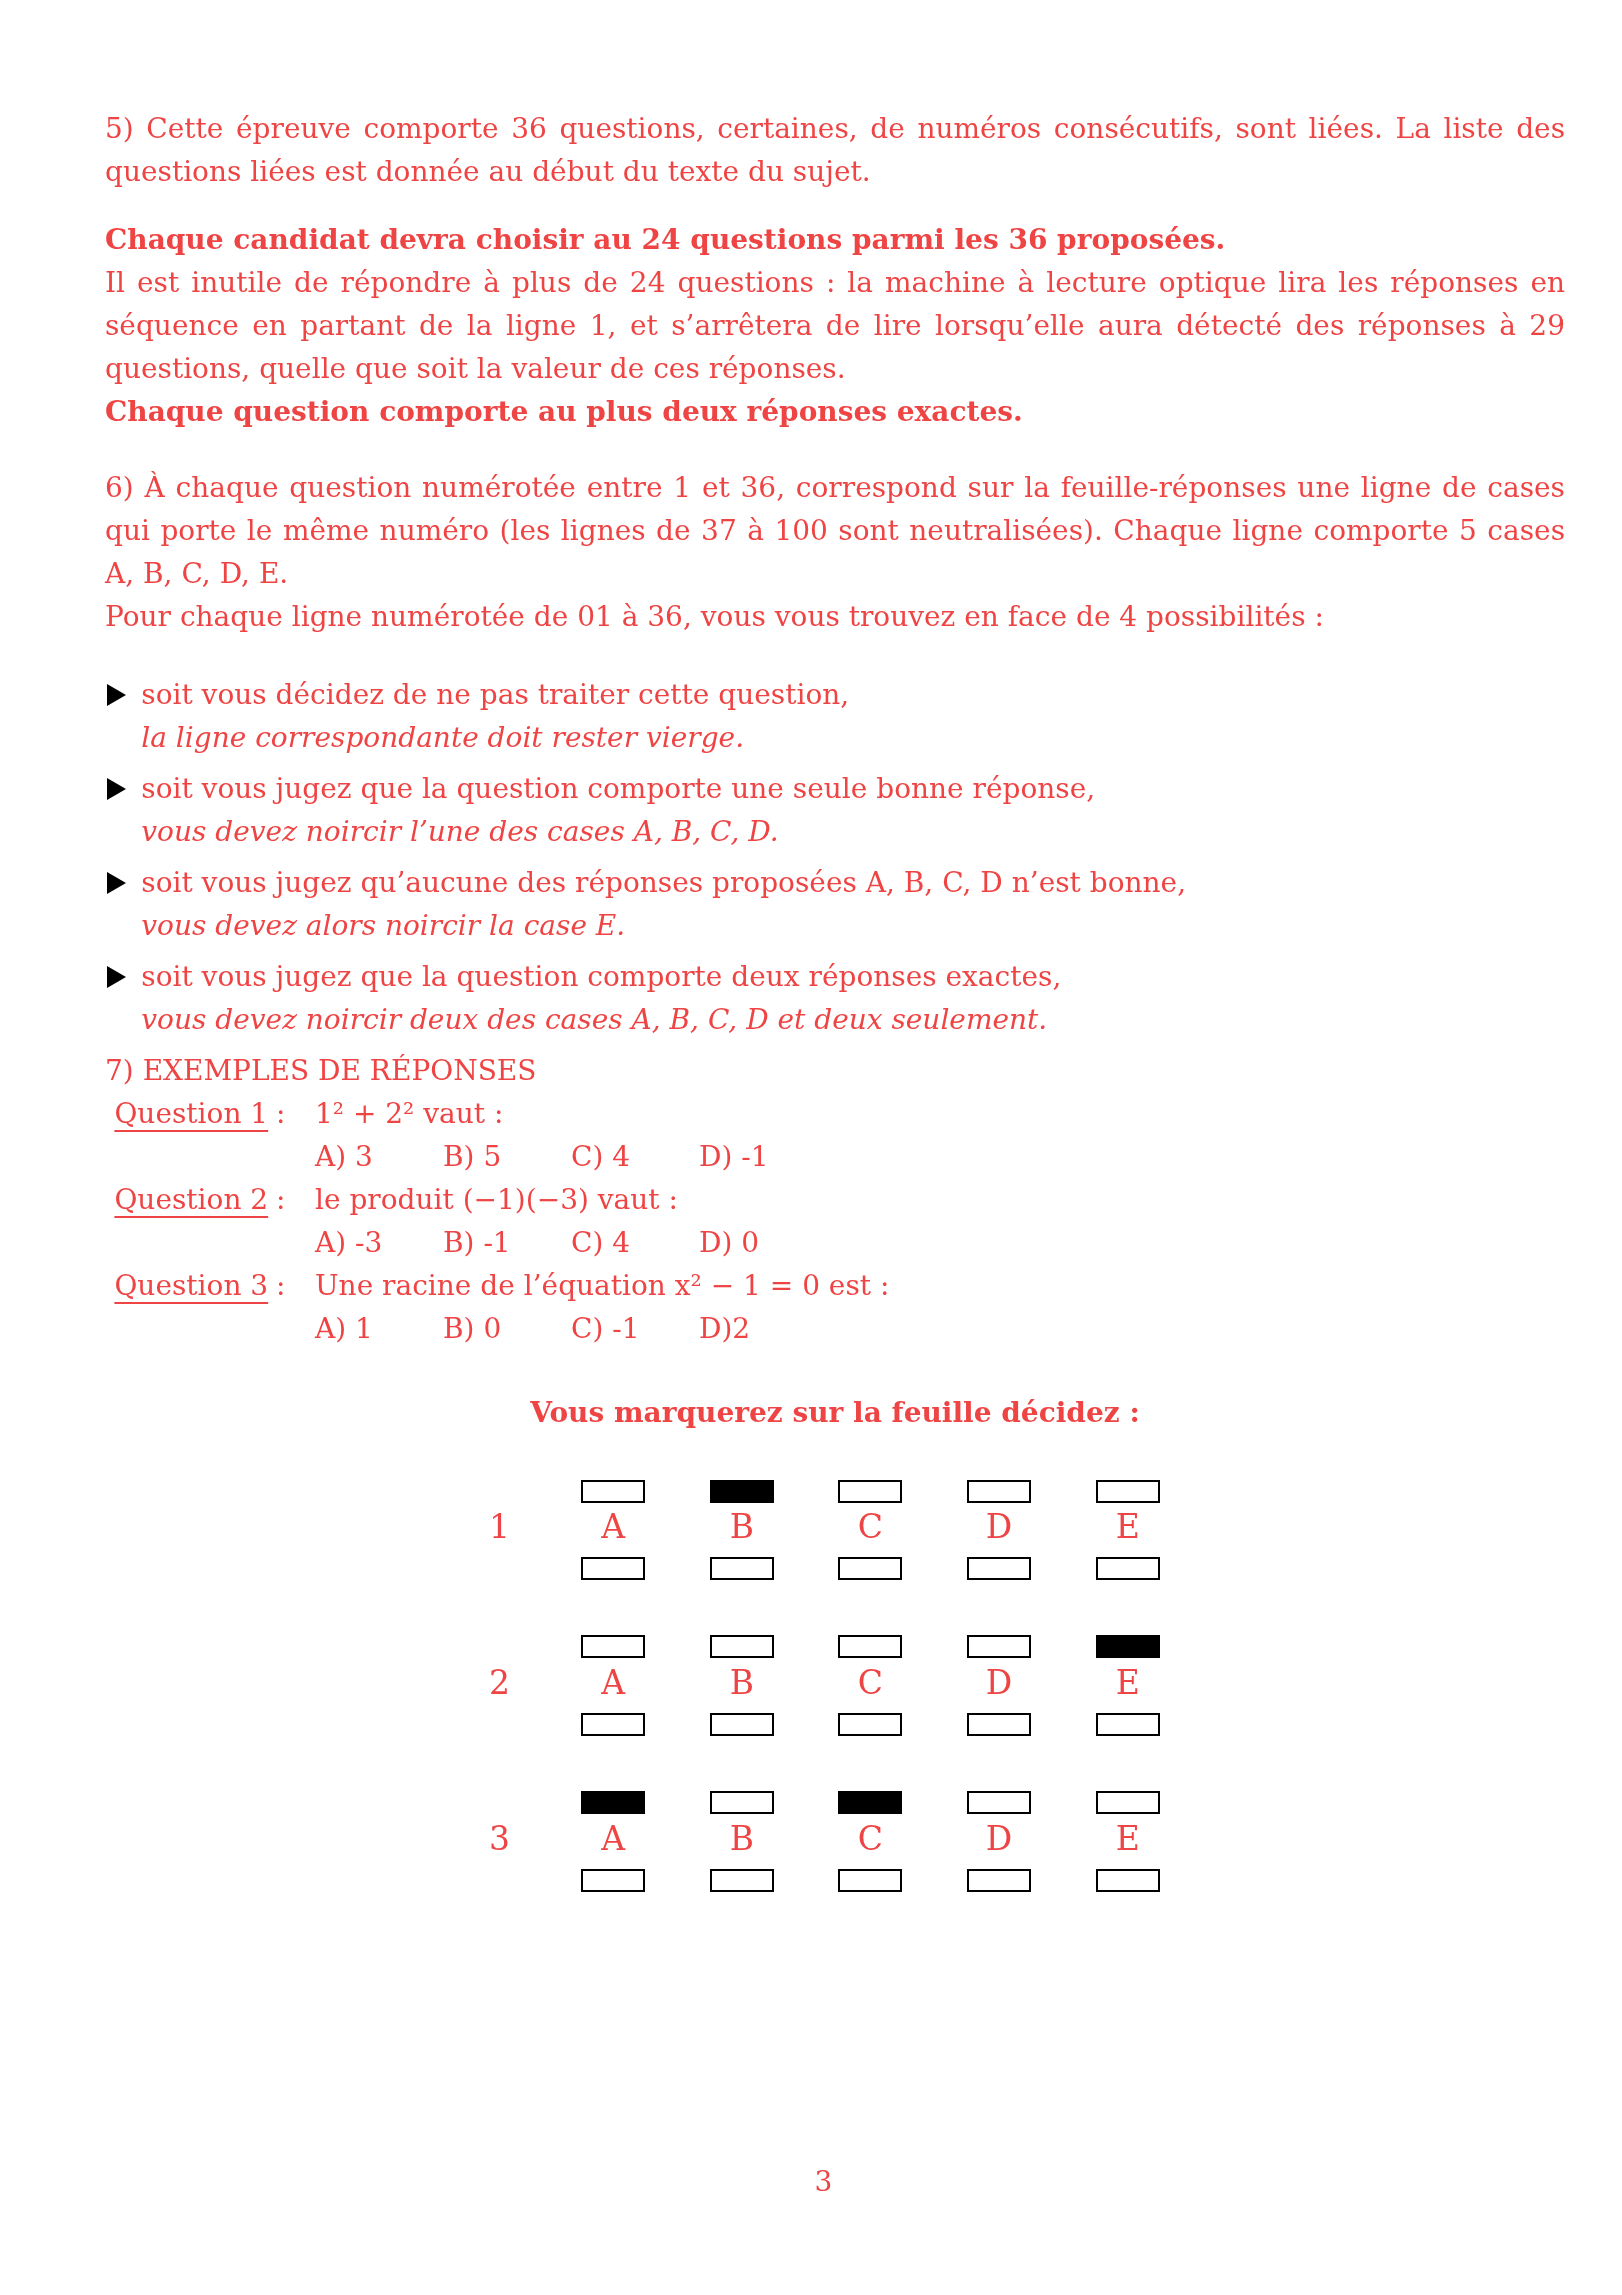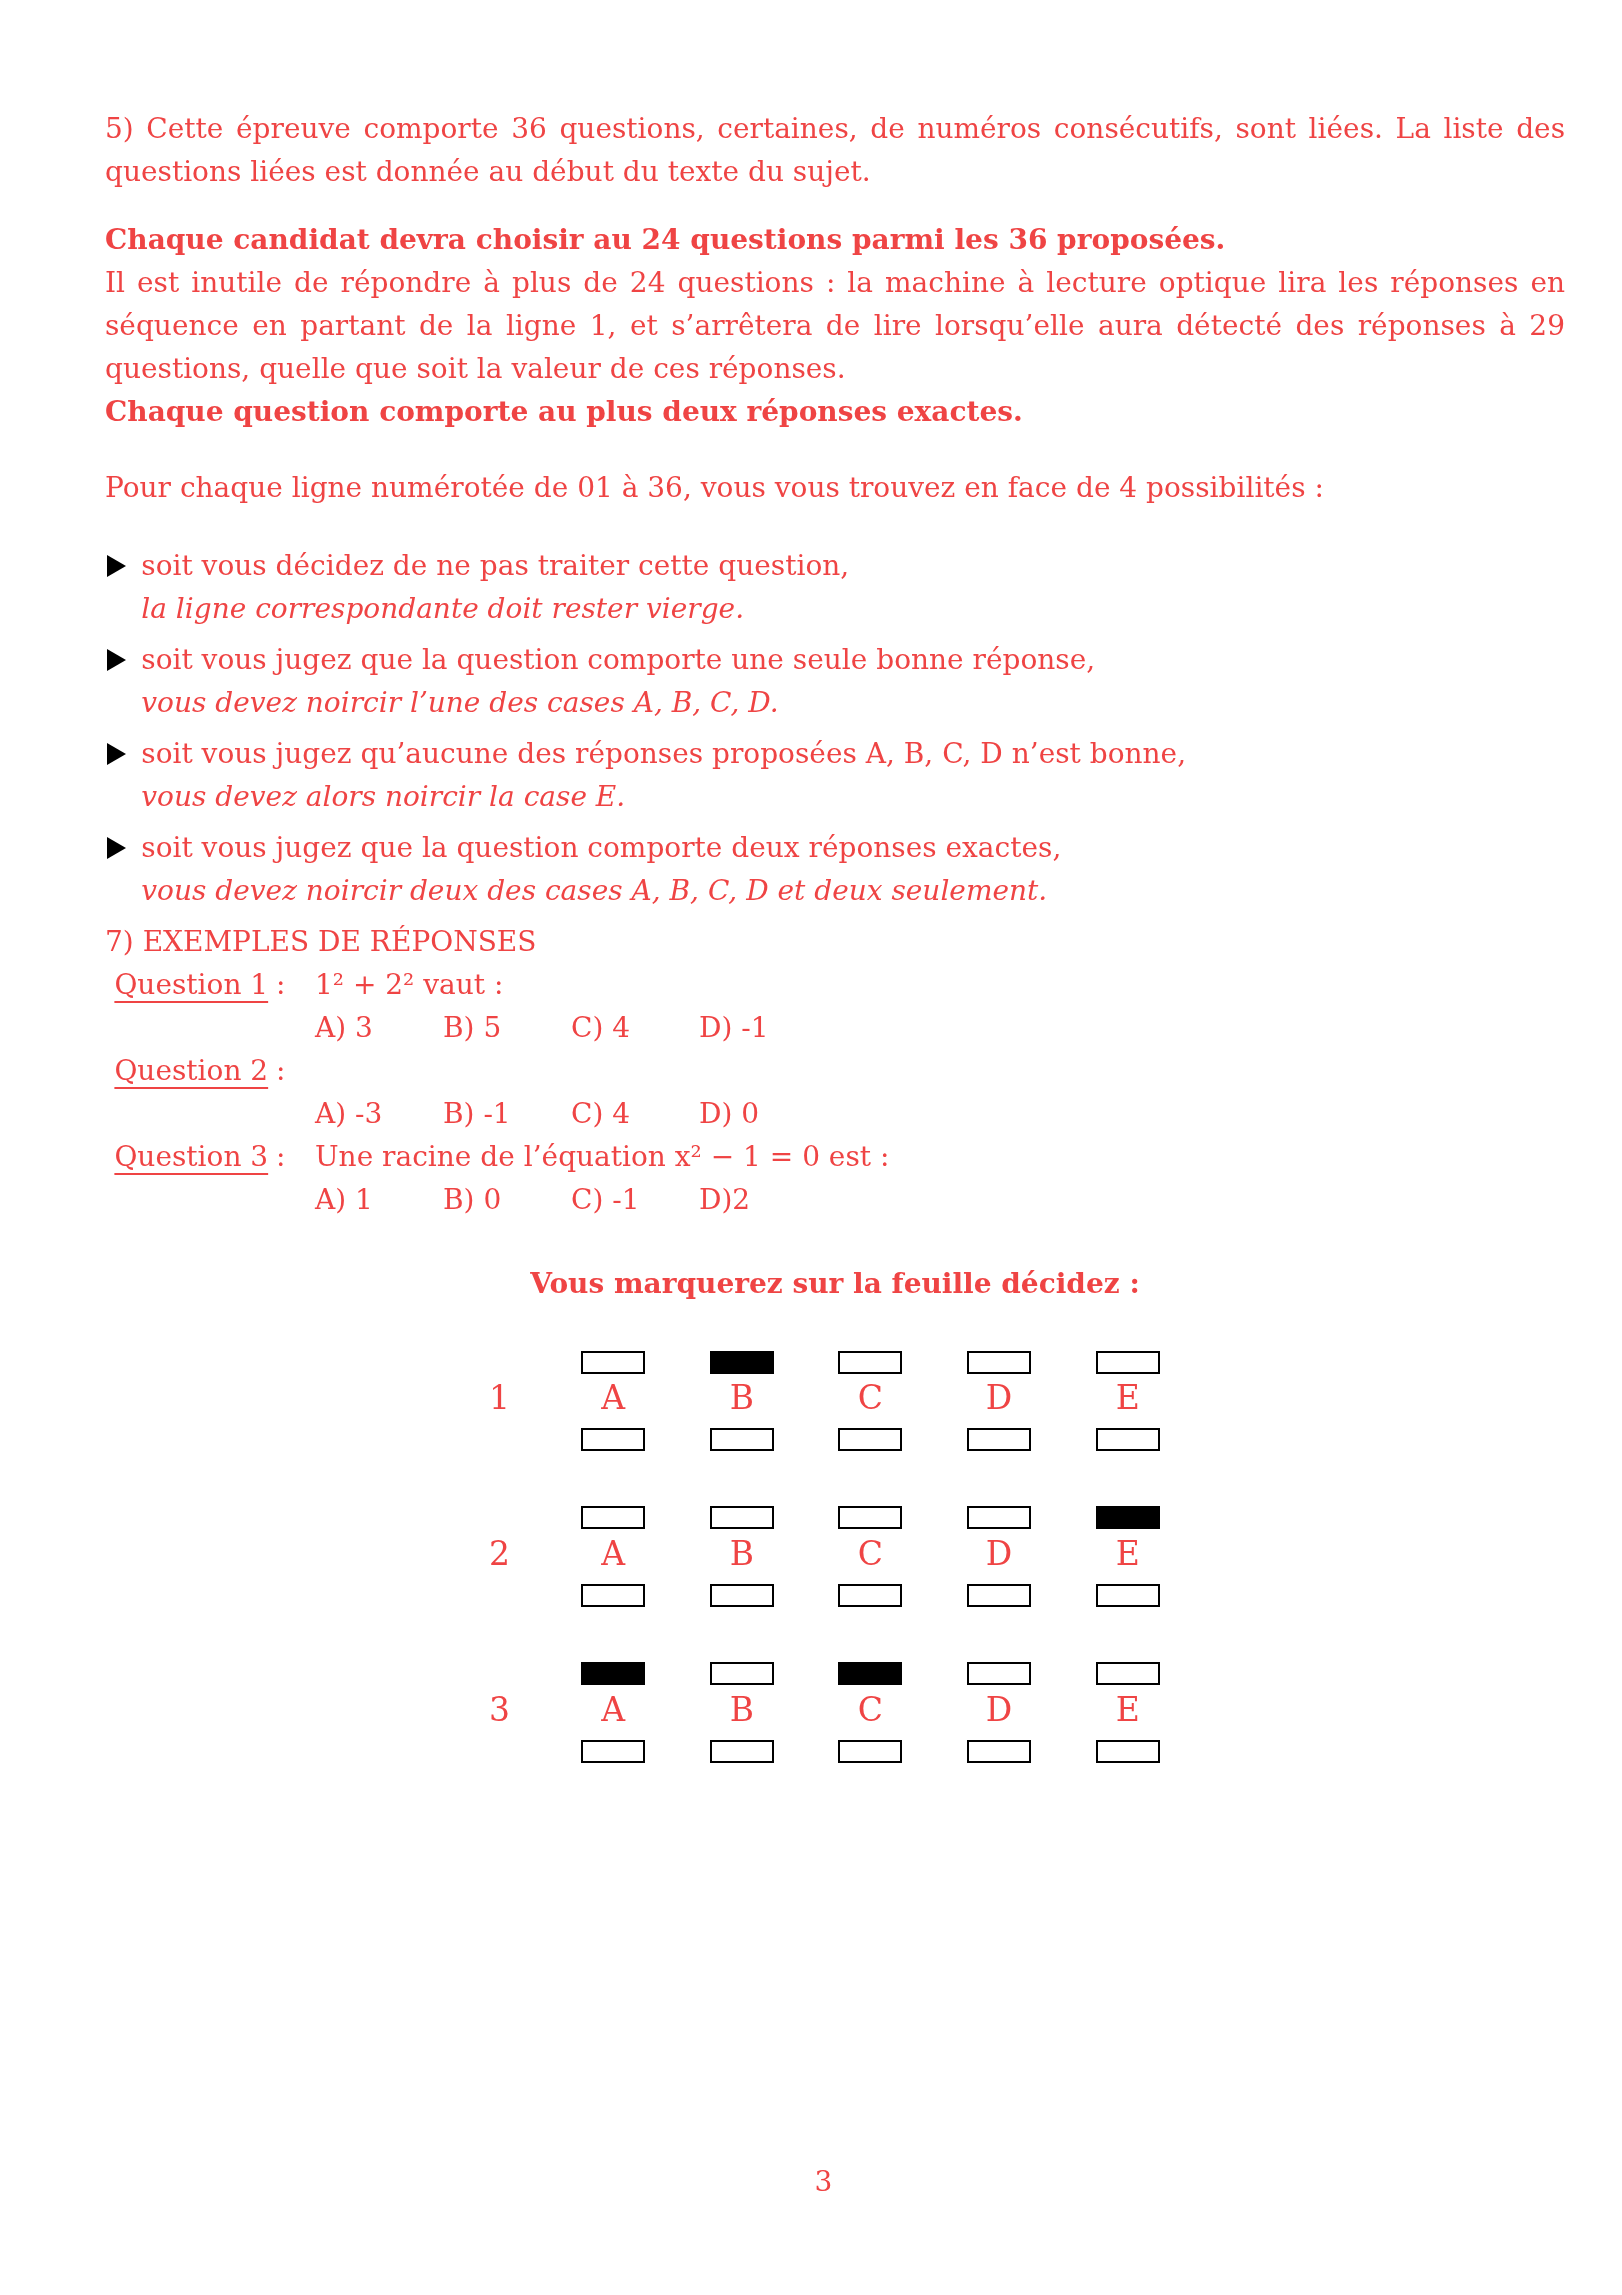--- a/index.html
+++ b/index.html
@@ -123,20 +123,21 @@
 
 <div class="page">
   <div class="content">
 
     <p class="para mb-md">5) Cette épreuve comporte 36 questions, certaines, de numéros consécutifs, sont liées. La liste des questions liées est donnée au début du texte du sujet.</p>
 
     <p class="bold-line">Chaque candidat devra choisir au 24 questions parmi les 36 proposées.</p>
     <p class="para">Il est inutile de répondre à plus de 24 questions : la machine à lecture optique lira les réponses en séquence en partant de la ligne 1, et s’arrêtera de lire lorsqu’elle aura détecté des réponses à 29 questions, quelle que soit la valeur de ces réponses.</p>
     <p class="bold-line mb-lg">Chaque question comporte au plus deux réponses exactes.</p>
 
+    <p class="para">6) À chaque question numérotée entre 1 et 36, correspond sur la feuille-réponses une ligne de cases qui porte le même numéro (les lignes de 37 à 100 sont neutralisées). Chaque ligne comporte 5 cases A, B, C, D, E.</p>
     <p class="para">Pour chaque ligne numérotée de 01 à 36, vous vous trouvez en face de 4 possibilités :</p>
 
     <ul class="bullets">
       <li class="bullet-item">
         <span class="tri"></span>
         <span class="bullet-text">
           <span class="bullet-main">soit vous décidez de ne pas traiter cette question,</span>
           <span class="bullet-detail">la ligne correspondante doit rester vierge.</span>
         </span>
       </li>
@@ -172,20 +173,21 @@
         <span class="ex-q">1² + 2² vaut :</span>
       </div>
       <div class="ex-row">
         <span class="ex-label"></span>
         <span class="ex-q">
           <span class="opt">A) 3</span><span class="opt">B) 5</span><span class="opt">C) 4</span><span class="opt">D) -1</span>
         </span>
       </div>
       <div class="ex-row">
         <span class="ex-label"><span class="underlined">Question 2</span><span class="ex-sep">:</span></span>
+        <span class="ex-q">le produit (−1)(−3) vaut :</span>
       </div>
       <div class="ex-row">
         <span class="ex-label"></span>
         <span class="ex-q">
           <span class="opt">A) -3</span><span class="opt">B) -1</span><span class="opt">C) 4</span><span class="opt">D) 0</span>
         </span>
       </div>
       <div class="ex-row">
         <span class="ex-label"><span class="underlined">Question 3</span><span class="ex-sep">:</span></span>
         <span class="ex-q">Une racine de l’équation x² − 1 = 0 est :</span>

